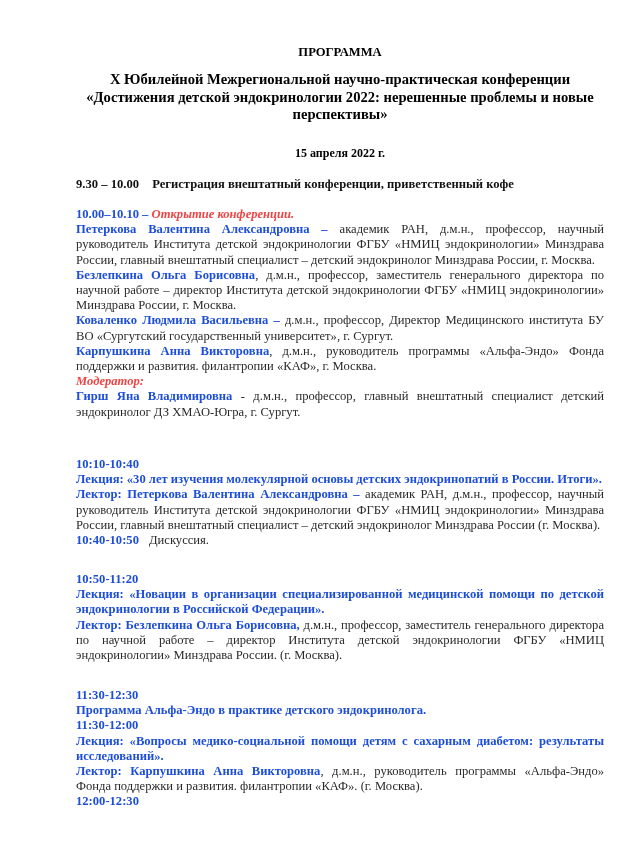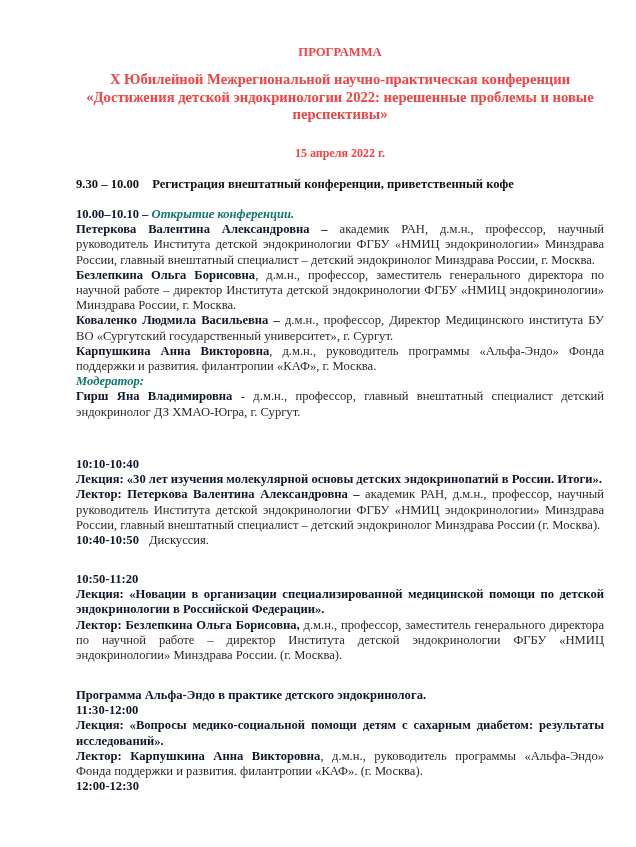--- a/index.html
+++ b/index.html
@@ -2,29 +2,29 @@
 <html><head>
 <meta charset="utf-8">
 <style>
   html, body { margin: 0; padding: 0; background: #ffffff; }
   body { width: 636px; height: 847px; overflow: hidden; position: relative; }
   .page {
     position: absolute; left: 76px; top: 0; width: 528px;
     font-family: "Liberation Serif", "DejaVu Serif", serif;
     font-size: 12.6px; line-height: 15.2px; color: #2a2a2a;
   }
-  .center { text-align: center; font-weight: bold; color: #ef4444; }
+  .center { text-align: center; font-weight: bold; color: #000000; }
   .prog-title { position: absolute; top: 45px; left: 0; width: 528px; font-size: 12.6px; }
   .conf-title { position: absolute; top: 71px; left: 0; width: 528px; font-size: 14.6px; line-height: 17.5px; }
   .date { position: absolute; top: 146px; left: 0; width: 528px; font-size: 12px; }
   .block { position: absolute; left: 0; width: 528px; }
   p { margin: 0; text-align: justify; }
   p.nojust { text-align: left; }
-  b, .b { font-weight: bold; color: #0f172a; }
-  i.bi { font-weight: bold; color: #0f766e; }
+  b, .b { font-weight: bold; color: #1d4ed8; }
+  i.bi { font-weight: bold; color: #ef4444; }
   .gap { display: inline-block; width: 10px; }
   .reg { position: absolute; top: 177px; left: 0; font-weight: bold; color: #111; }
 </style>
 </head>
 <body>
 
 <div class="page">
 
   <div class="center prog-title">ПРОГРАММА</div>
 
@@ -60,20 +60,21 @@
     <p class="nojust"><b>10:40-10:50</b><span class="gap"></span><span>Дискуссия.</span></p>
   </div>
 
   <div class="block" style="top:572px;">
     <p class="nojust b">10:50-11:20</p>
     <p class="b">Лекция: «Новации в организации специализированной медицинской помощи по детской эндокринологии в Российской Федерации».</p>
     <p><b>Лектор: </b><b>Безлепкина Ольга Борисовна,</b><span> д.м.н., профессор, заместитель генерального директора по научной работе – директор Института детской эндокринологии ФГБУ «НМИЦ эндокринологии» Минздрава России. (г. Москва).</span></p>
   </div>
 
   <div class="block" style="top:688px;">
+    <p class="nojust b">11:30-12:30</p>
     <p class="nojust b">Программа Альфа-Эндо в практике детского эндокринолога.</p>
     <p class="nojust b">11:30-12:00</p>
     <p class="b">Лекция: «Вопросы медико-социальной помощи детям с сахарным диабетом: результаты исследований».</p>
     <p><b>Лектор:  </b><b>Карпушкина Анна Викторовна</b><span>, д.м.н., руководитель программы «Альфа-Эндо» Фонда поддержки и развития. филантропии «КАФ». (г. Москва).</span></p>
     <p class="nojust b">12:00-12:30</p>
   </div>
 
 </div>
 
 </body></html>

